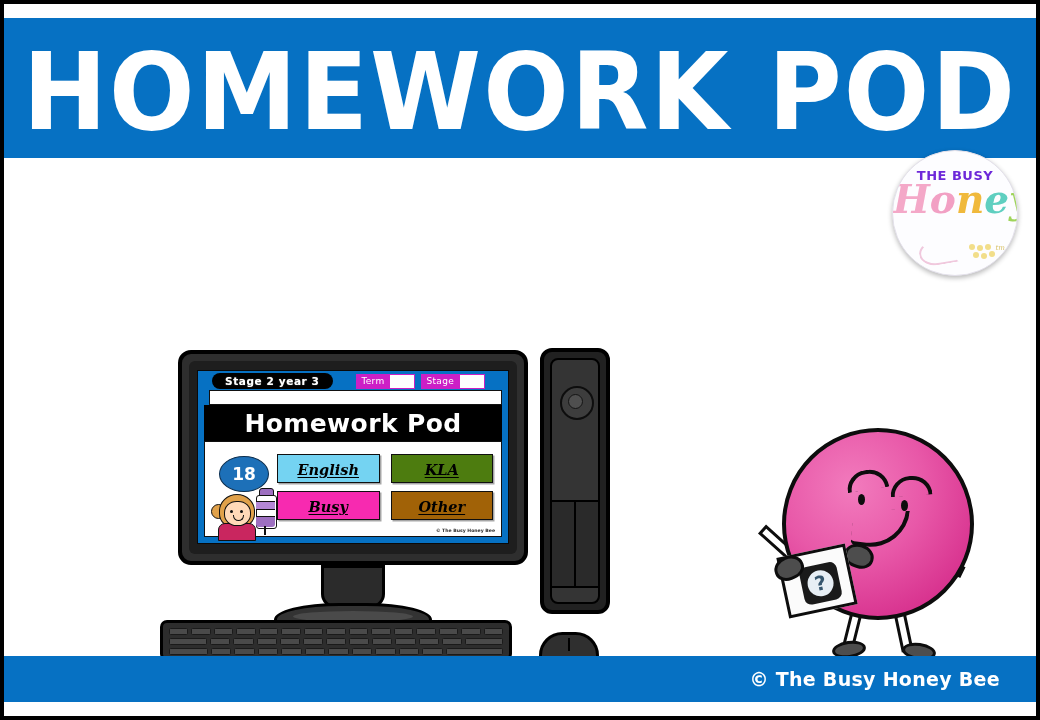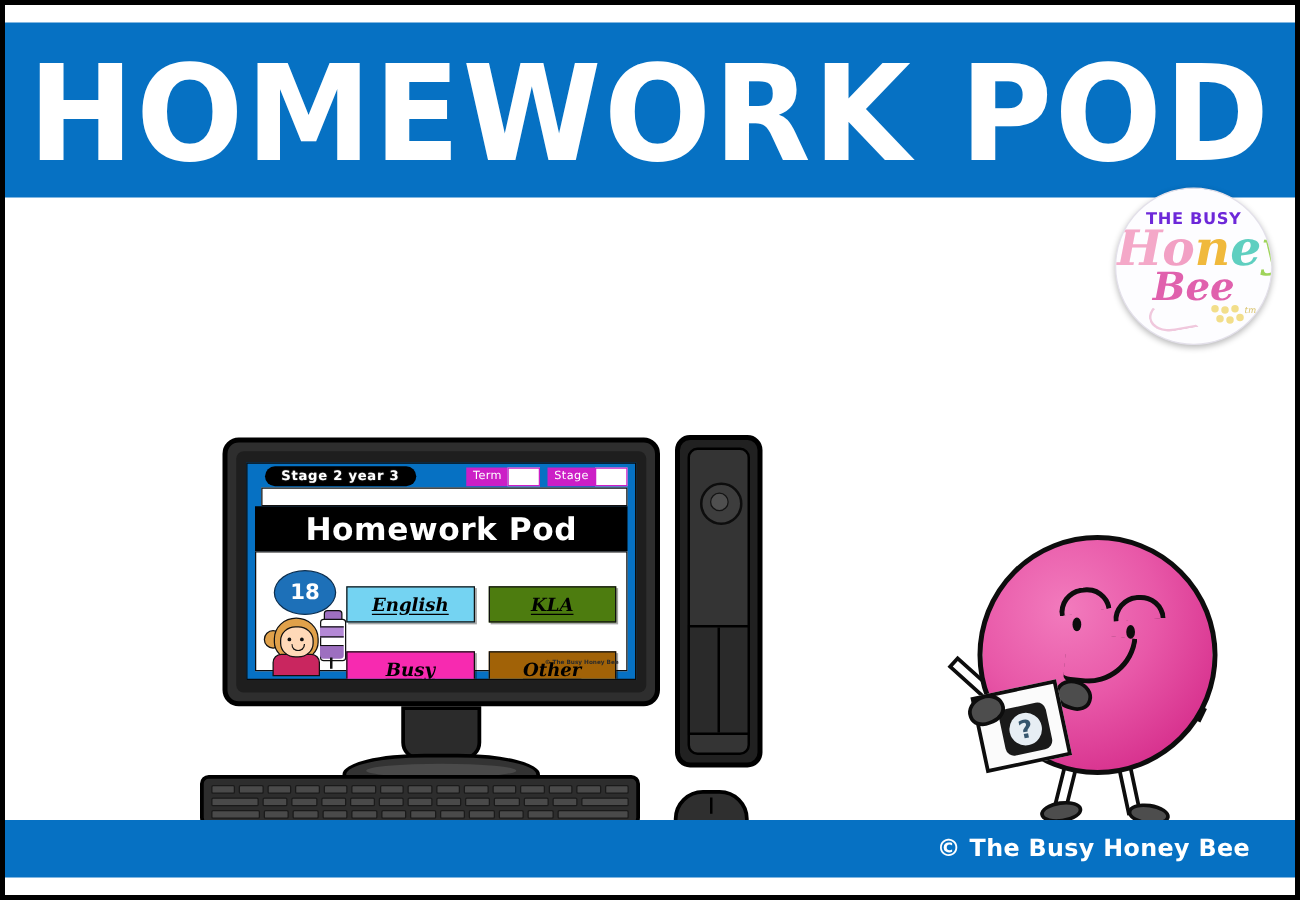--- a/index.html
+++ b/index.html
@@ -132,21 +132,21 @@
     background:#1e1e1e;border-radius:6px;
   }
   .screen{
     position:absolute;left:8px;top:9px;right:8px;bottom:10px;
     background:#0671c3;
     border:1px solid #0a0a0a;
     box-sizing:border-box;
     overflow:hidden;
   }
   
-  .scr-topbar{position:absolute;left:0;top:0;right:0;height:20px;}
+  .scr-topbar{position:absolute;left:0;top:0;right:17px;height:20px;}
   .stage-pill{
     position:absolute;left:14px;top:2px;
     height:16px;padding:0 13px;
     background:#000;border-radius:9px;
     color:#ffffff;
     font-family:"DejaVu Sans", sans-serif;
     font-weight:700;font-size:10.5px;line-height:16px;
     letter-spacing:.6px;
     white-space:nowrap;
     text-shadow:0 0 1px #888;
@@ -200,21 +200,20 @@
   .sbtn{
     flex:1;height:29px;
     border:1px solid #101010;
     box-sizing:border-box;
     text-align:center;
     font-family:"DejaVu Serif", serif;
     font-weight:700;font-style:italic;
     font-size:14.5px;line-height:29px;
     color:#000000;
     box-shadow:1.5px 1.5px 0 rgba(0,0,0,.35);
-    margin-top:15px;
   }
   .sbtn u{text-decoration:underline;text-underline-offset:2px;}
   .b-english{background:#74d3f2;}
   .b-kla{background:#4d7c0f;}
   .b-maths{background:#f72ab0;}
   .b-other{background:#a16207;}
 
   
   .girl{position:absolute;left:6px;bottom:0;width:74px;height:48px;}
   .girl .hair{
@@ -396,21 +395,20 @@
 
   <div class="header-band">
     <div class="header-title">HOMEWORK POD</div>
   </div>
 
   <div class="logo-badge">
     <div class="logo-the-busy">THE BUSY</div>
     <div class="logo-honey">
       <span class="lh1">H</span><span class="lh2">o</span><span class="lh3">n</span><span class="lh5">e</span><span class="lh6">y</span>
     </div>
-    <div class="logo-bee">Bee</div>
     <div class="logo-swirl"></div>
     <div class="logo-dots">
         <i></i>
         <i></i>
         <i></i>
         <i></i>
         <i></i>
         <i></i>
       </div>
     <div class="logo-tm">tm</div>

